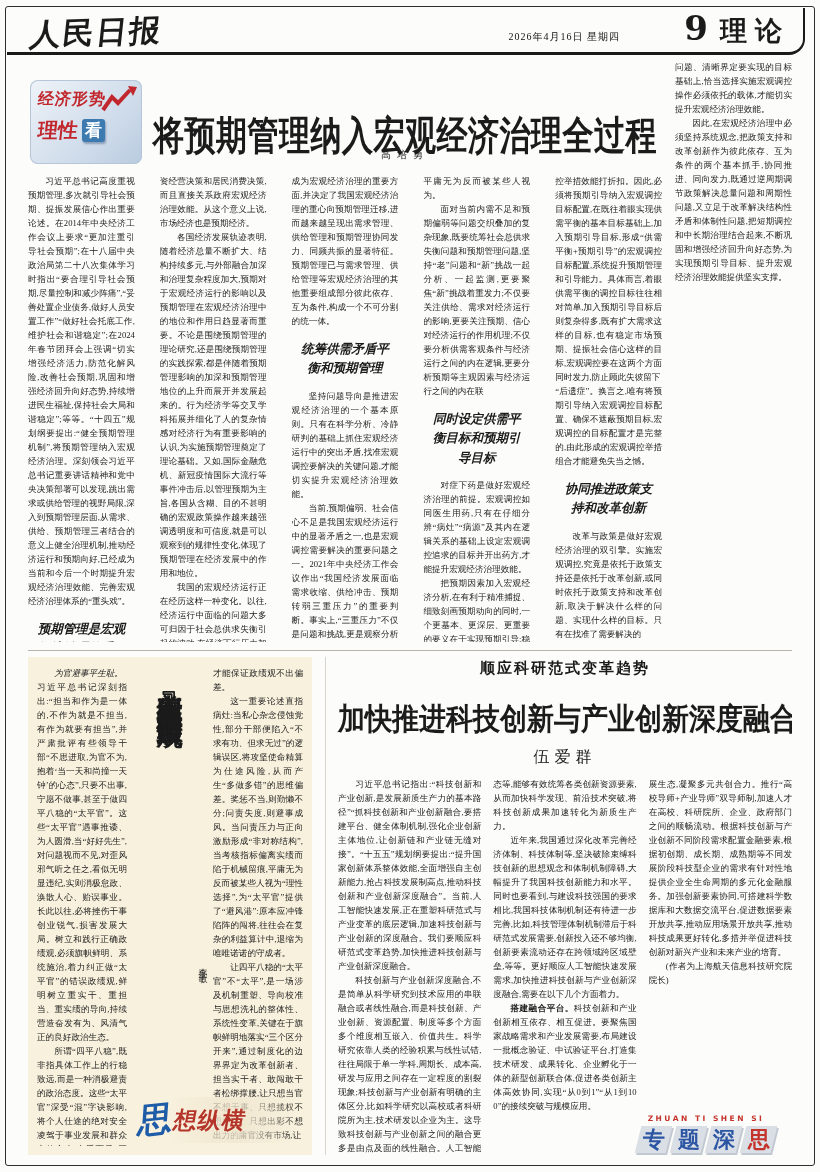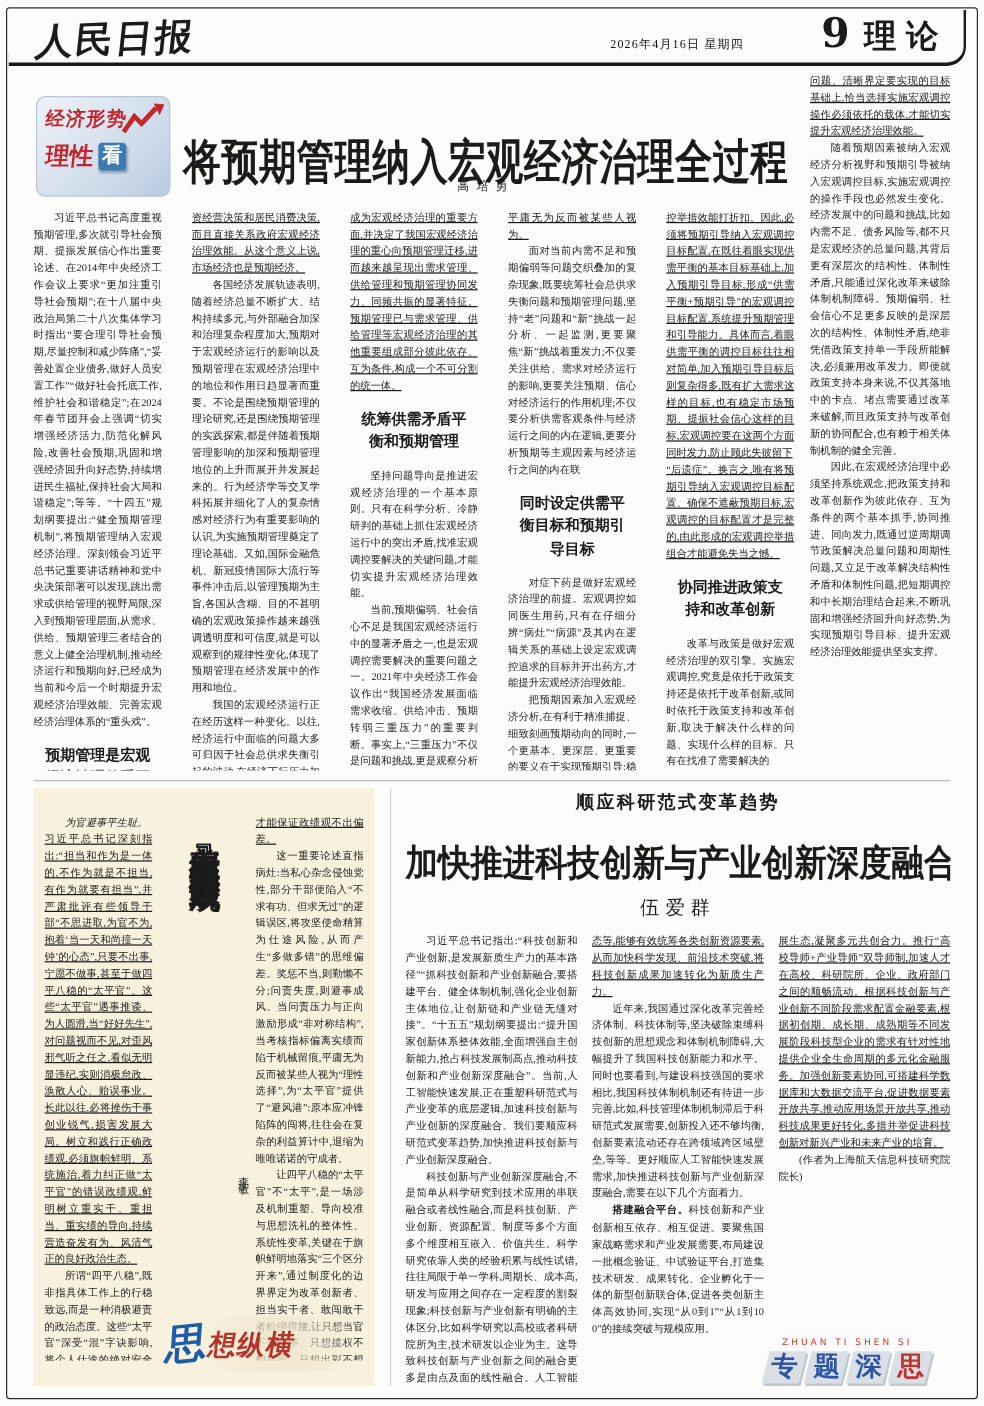--- a/index.html
+++ b/index.html
@@ -10,26 +10,26 @@
   .header-rule{position:absolute;left:7px;top:8px;width:796px;height:44px;
        border-bottom:3px solid #1a1a1a;border-right:2px solid #1a1a1a;border-bottom-right-radius:16px;}
   .masthead{position:absolute;left:30px;top:12px;font-size:31px;font-weight:bold;
        font-family:"DejaVu Serif",serif;transform:skewX(-8deg) rotate(-2deg);letter-spacing:2px;}
   .dateline{position:absolute;right:200px;top:30px;font-size:10px;letter-spacing:1px;color:#111;}
   .pageno{position:absolute;right:30px;top:8px;display:flex;align-items:baseline;gap:12px;}
   .pageno .num{font-size:34px;font-weight:bold;font-family:"DejaVu Serif",serif;}
   .pageno .sec{font-size:27px;font-weight:900;font-family:"DejaVu Sans",sans-serif;letter-spacing:8px;}
   
   .para{font-size:8.6px;line-height:14px;text-align:justify;margin:0;text-indent:2em;word-break:break-all;}
-  .para.cont{text-indent:0;text-decoration:underline;}
+  .para.cont{text-indent:0;}
   .para.kai{font-style:italic;}
   .para.note{color:#222;}
   .para b{font-family:"DejaVu Sans",sans-serif;font-weight:bold;}
   h4.sub{font-size:12.5px;font-weight:900;font-family:"DejaVu Sans",sans-serif;text-align:center;
-       margin:11px 6px;line-height:1.55;}
+       margin:11px 6px;line-height:1.55;font-style:italic;}
   .tcol{flex:1;overflow:hidden;}
   
   .top-section{position:absolute;left:28px;top:60px;width:764px;height:585px;display:flex;gap:13px;overflow:hidden;}
   .left5{width:634px;}
   .colsix{width:117px;height:100%;overflow:hidden;}
   .head-zone{height:114px;position:relative;}
   .econ-badge{position:absolute;left:2px;top:20px;width:112px;height:84px;border-radius:8px;
        background:linear-gradient(135deg,#eef3f8 0%,#cbd9e9 70%,#b9cbdf 100%);
        box-shadow:inset 0 0 0 1px #b6c6d8;padding:9px 8px;box-sizing:border-box;}
   .eb-line1{color:#c1272d;font-weight:900;font-size:16px;font-family:"DejaVu Sans",sans-serif;
@@ -40,21 +40,21 @@
        line-height:23px;border-radius:3px;font-family:"DejaVu Sans",sans-serif;box-shadow:1px 2px 2px rgba(40,70,110,.4);}
   .eb-arrow{position:absolute;right:5px;top:6px;}
   .main-title{position:absolute;left:122px;right:2px;top:28px;text-align:center;font-size:31px;font-weight:900;
        font-family:"DejaVu Sans",sans-serif;transform:scaleY(1.28);transform-origin:center top;white-space:nowrap;letter-spacing:0.5px;}
   .main-author{position:absolute;left:122px;right:2px;top:88px;text-align:center;font-size:10px;letter-spacing:6px;}
   .five-cols{display:flex;gap:25px;height:468px;overflow:hidden;}
   
   .divider{position:absolute;left:28px;top:650px;width:764px;border-top:1px solid #b9b5ad;}
   
   .bottom-section{position:absolute;left:28px;top:657px;width:764px;height:498px;display:flex;gap:13px;}
-  .sixiang-box{width:284px;box-sizing:border-box;background:#f8f1dd;padding:21px 9px;position:relative;
+  .sixiang-box{width:284px;box-sizing:border-box;background:#f8f1dd;padding:9px 9px;position:relative;
        display:flex;gap:10px;overflow:hidden;}
   .sx-left{width:90px;overflow:hidden;}
   .sx-right{width:90px;overflow:hidden;}
   .sx-mid{width:66px;position:relative;}
   .sx-title{writing-mode:vertical-rl;font-family:"DejaVu Sans",sans-serif;font-weight:900;font-size:26px;
        line-height:1.1;letter-spacing:2px;height:452px;margin:6px auto 0;overflow:hidden;}
   .sx-author{position:absolute;writing-mode:vertical-rl;font-size:9px;right:-6px;top:295px;letter-spacing:3px;}
   .sx-badge{position:absolute;left:110px;bottom:12px;width:158px;height:46px;
        background:radial-gradient(circle at 60% 50%, #efe6cf 0%, rgba(248,241,221,0) 70%);
        display:flex;align-items:center;gap:2px;}
@@ -64,21 +64,21 @@
        transform:skewX(-10deg);letter-spacing:1px;}
   
   .tech{flex:1;position:relative;border-left:1px solid #d8d4cb;padding-left:12px;overflow:hidden;}
   .tech-kicker{text-align:center;font-size:15px;font-weight:900;font-family:"DejaVu Sans",sans-serif;
        letter-spacing:2px;margin:2px 0 21px;}
   .tech-title{text-align:center;font-size:27px;font-weight:900;font-family:"DejaVu Serif",serif;
        transform:scaleY(1.12);transform-origin:center top;white-space:nowrap;margin:0;}
   .tech-author{text-align:center;font-size:16px;letter-spacing:5px;margin:12px 0 9px;}
   .tech-cols{display:flex;gap:12px;height:402px;overflow:hidden;justify-content:space-between;}
   .zhuanti-badge{position:absolute;right:6px;bottom:2px;width:160px;text-align:center;background:#fcfcfa;padding-top:3px;}
-  .zt-pinyin{color:#c5342c;font-size:7.5px;letter-spacing:2.5px;font-weight:normal;font-family:"DejaVu Sans",sans-serif;}
+  .zt-pinyin{color:#c5342c;font-size:7.5px;letter-spacing:2.5px;font-weight:bold;font-family:"DejaVu Sans",sans-serif;}
   .zt-chars{display:flex;gap:4px;justify-content:center;margin-top:3px;}
   .zt-char{display:inline-block;width:31px;height:27px;background:#dadfe6;transform:skewX(-14deg);
        font-size:22px;font-weight:900;color:#2c55a3;font-family:"DejaVu Sans",sans-serif;line-height:27px;
        box-shadow:2px 2px 0 #c2c8d2;}
   .zt-char span{display:inline-block;transform:skewX(14deg);}
   .zt-char.red{color:#c5342c;}
 </style>
 </head>
 <body>
 
@@ -137,21 +137,20 @@
       <div class="tcol">
           <p class="para cont">控举措效能打折扣。因此,必须将预期引导纳入宏观调控目标配置,在既往着眼实现供需平衡的基本目标基础上,加入预期引导目标,形成“供需平衡+预期引导”的宏观调控目标配置,系统提升预期管理和引导能力。具体而言,着眼供需平衡的调控目标往往相对简单,加入预期引导目标后则复杂得多,既有扩大需求这样的目标,也有稳定市场预期、提振社会信心这样的目标,宏观调控要在这两个方面同时发力,防止顾此失彼留下</p>
           <p class="para cont">“后遗症”。换言之,唯有将预期引导纳入宏观调控目标配置、确保不遮蔽预期目标,宏观调控的目标配置才是完整的,由此形成的宏观调控举措组合才能避免失当之憾。</p>
           <h4 class="sub">协同推进政策支持和改革创新</h4>
           <p class="para">改革与政策是做好宏观经济治理的双引擎。实施宏观调控,究竟是依托于政策支持还是依托于改革创新,或同时依托于政策支持和改革创新,取决于解决什么样的问题、实现什么样的目标。只有在找准了需要解决的</p>
         </div>
     </div>
   </div>
   <div class="colsix">
       <p class="para cont">问题、清晰界定要实现的目标基础上,恰当选择实施宏观调控操作必须依托的载体,才能切实提升宏观经济治理效能。</p>
-      <p class="para">随着预期因素被纳入宏观经济分析视野和预期引导被纳入宏观调控目标,实施宏观调控的操作手段也必然发生变化。经济发展中的问题和挑战,比如内需不足、债务风险等,都不只是宏观经济的总量问题,其背后更有深层次的结构性、体制性矛盾,只能通过深化改革来破除体制机制障碍。预期偏弱、社会信心不足更多反映的是深层次的结构性、体制性矛盾,绝非凭借政策支持单一手段所能解决,必须兼用改革发力。即便就政策支持本身来说,不仅其落地中的卡点、堵点需要通过改革来破解,而且政策支持与改革创新的协同配合,也有赖于相关体制机制的健全完善。</p>
       <p class="para">因此,在宏观经济治理中必须坚持系统观念,把政策支持和改革创新作为彼此依存、互为条件的两个基本抓手,协同推进、同向发力,既通过逆周期调节政策解决总量问题和周期性问题,又立足于改革解决结构性矛盾和体制性问题,把短期调控和中长期治理结合起来,不断巩固和增强经济回升向好态势,为实现预期引导目标、提升宏观经济治理效能提供坚实支撑。</p>
     </div>
 </section>
 
 <div class="divider"></div>
 
 <section class="bottom-section">
 
   <div class="sixiang-box">
     <div class="sx-left">

